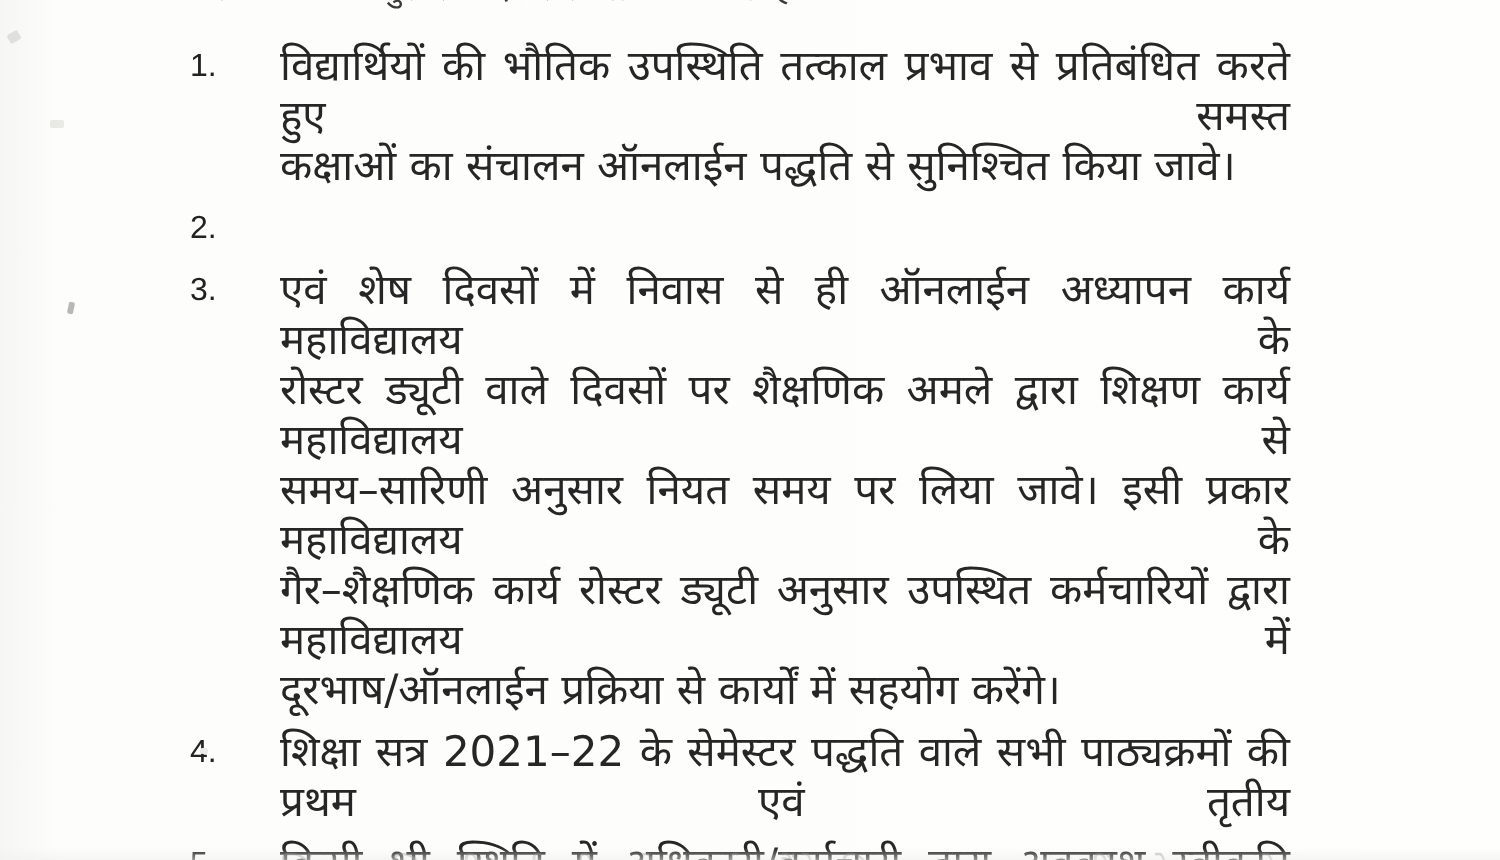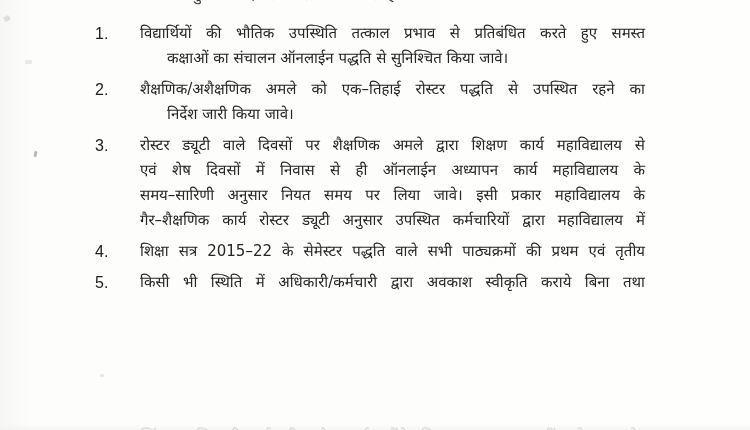--- a/index.html
+++ b/index.html
@@ -35,26 +35,26 @@
     padding-left: 95px; padding-right: 105px;
     margin-bottom: 6px;
   }
   .num {
     width: 45px; flex: 0 0 45px;
     font-family: "Liberation Sans", sans-serif;
     font-size: 16px; line-height: 25px; color: #222;
   }
   .body { flex: 1; min-width: 0; }
   .line {
-    font-size: 15px; line-height: 25px;
+    font-size: 21px; line-height: 25px;
     text-align: justify; text-align-last: justify;
     color: #262626;
   }
   .line.last {
-    text-align: left; text-align-last: left; margin-left: 27px;
+    text-align: left; text-align-last: left;
   }
   
   .clip-bottom {
     position: absolute; bottom: 0; left: 140px; width: 505px; height: 5px;
     overflow: hidden; opacity: 0.38;
   }
   .clip-bottom .inner {
     font-size: 17.5px; line-height: 25px; color: #777;
     text-align: justify; text-align-last: justify;
   }
@@ -84,40 +84,37 @@
     <div class="item">
       <div class="num">1.</div>
       <div class="body">
         <div class="line">विद्यार्थियों की भौतिक उपस्थिति तत्काल प्रभाव से प्रतिबंधित करते हुए समस्त</div>
         <div class="line last">कक्षाओं का संचालन ऑनलाईन पद्धति से सुनिश्चित किया जावे।</div>
       </div>
     </div>
 
     <div class="item">
       <div class="num">2.</div>
-      <div class="body">
-        <div class="line">शैक्षणिक/अशैक्षणिक अमले को एक–तिहाई रोस्टर पद्धति से उपस्थित रहने का</div>
-        <div class="line last">निर्देश जारी किया जावे।</div>
-      </div>
     </div>
 
     <div class="item">
       <div class="num">3.</div>
       <div class="body">
+        <div class="line">एवं शेष दिवसों में निवास से ही ऑनलाईन अध्यापन कार्य महाविद्यालय के</div>
         <div class="line">रोस्टर ड्यूटी वाले दिवसों पर शैक्षणिक अमले द्वारा शिक्षण कार्य महाविद्यालय से</div>
-        <div class="line">एवं शेष दिवसों में निवास से ही ऑनलाईन अध्यापन कार्य महाविद्यालय के</div>
         <div class="line">समय–सारिणी अनुसार नियत समय पर लिया जावे। इसी प्रकार महाविद्यालय के</div>
         <div class="line">गैर–शैक्षणिक कार्य रोस्टर ड्यूटी अनुसार उपस्थित कर्मचारियों द्वारा महाविद्यालय में</div>
+        <div class="line last">दूरभाष/ऑनलाईन प्रक्रिया से कार्यों में सहयोग करेंगे।</div>
       </div>
     </div>
 
     <div class="item">
       <div class="num">4.</div>
       <div class="body">
-        <div class="line">शिक्षा सत्र 2015–22 के सेमेस्टर पद्धति वाले सभी पाठ्यक्रमों की प्रथम एवं तृतीय</div>
+        <div class="line">शिक्षा सत्र 2021–22 के सेमेस्टर पद्धति वाले सभी पाठ्यक्रमों की प्रथम एवं तृतीय</div>
       </div>
     </div>
 
     <div class="item">
       <div class="num">5.</div>
       <div class="body">
         <div class="line">किसी भी स्थिति में अधिकारी/कर्मचारी द्वारा अवकाश स्वीकृति कराये बिना तथा</div>
       </div>
     </div>
 

